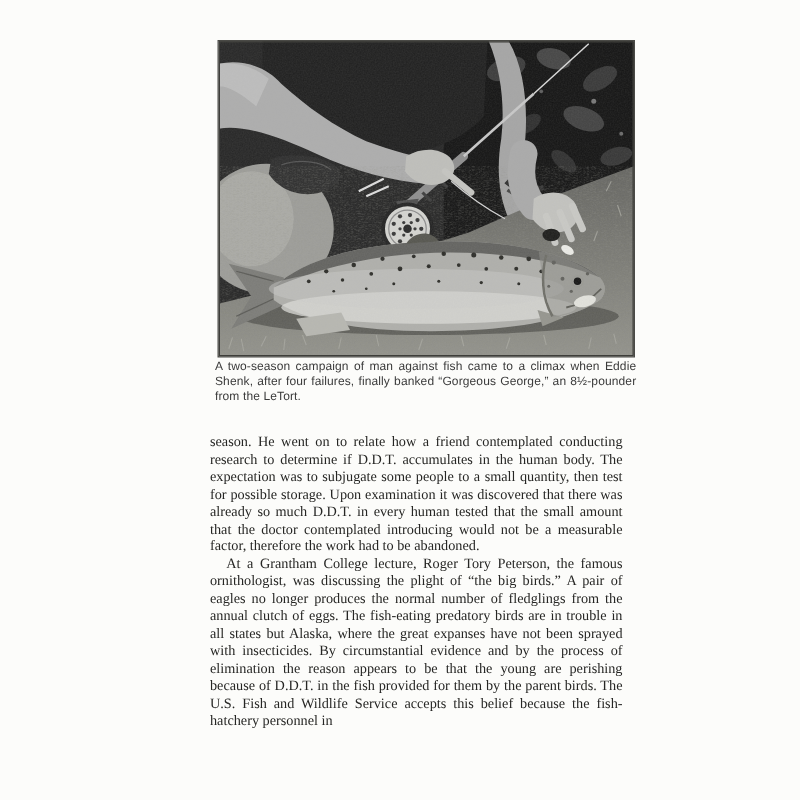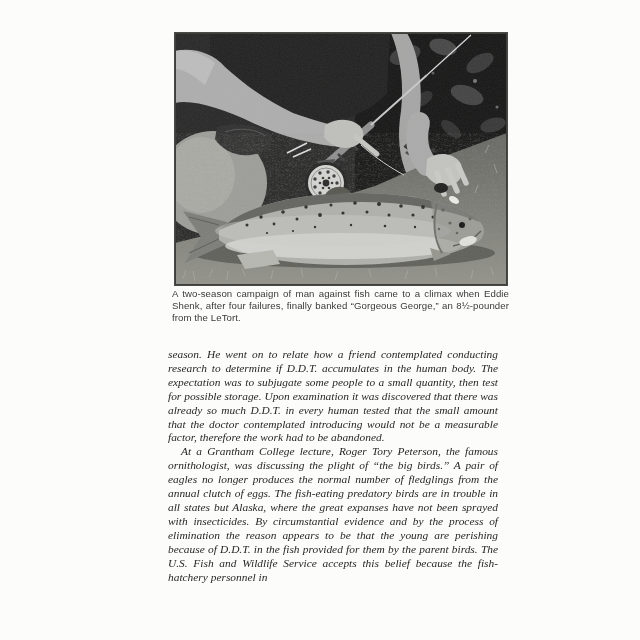--- a/index.html
+++ b/index.html
@@ -37,21 +37,21 @@
   .body-text{
     position:absolute;
     left:168px;top:348px;
     width:330px;
     font-family:"Liberation Serif", serif;
     font-size:11.4px;
     line-height:13.9px;
     color:#262624;
     text-align:justify;
   }
-  .body-text p{margin:0;padding:0;font-style:italic;}
+  .body-text p{margin:0;padding:0;}
   .body-text p.indent{text-indent:13px;}
 </style>
 </head>
 <body>
 
 <div class="page">
 
   <figure class="photo" role="img" aria-label="Black-and-white photograph: a kneeling angler with fly rod and perforated fly reel beside a large spotted trout banked on the grass, his hand at the fish's jaw">
     <svg viewBox="0 0 332 252" preserveAspectRatio="none">
       <defs>

